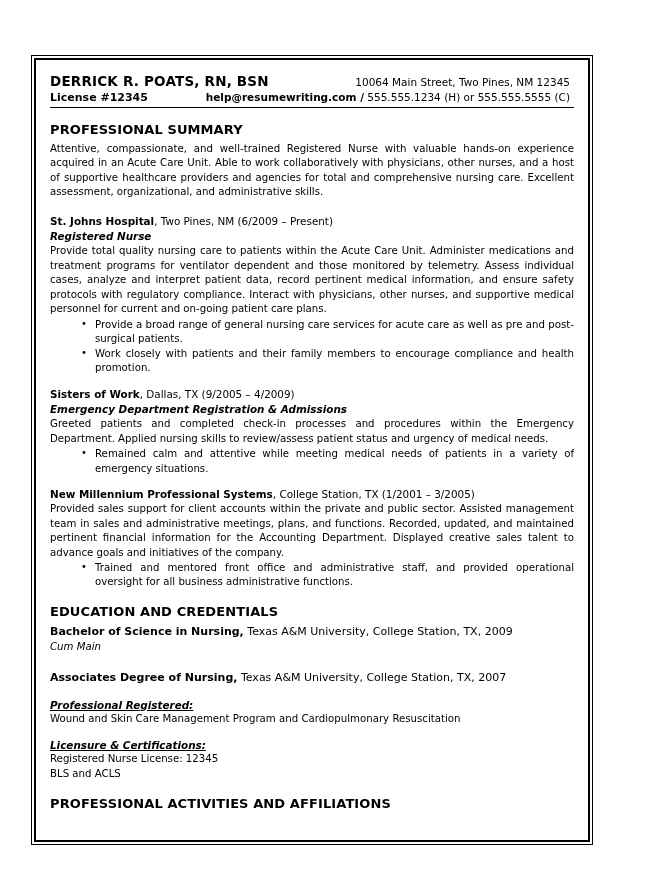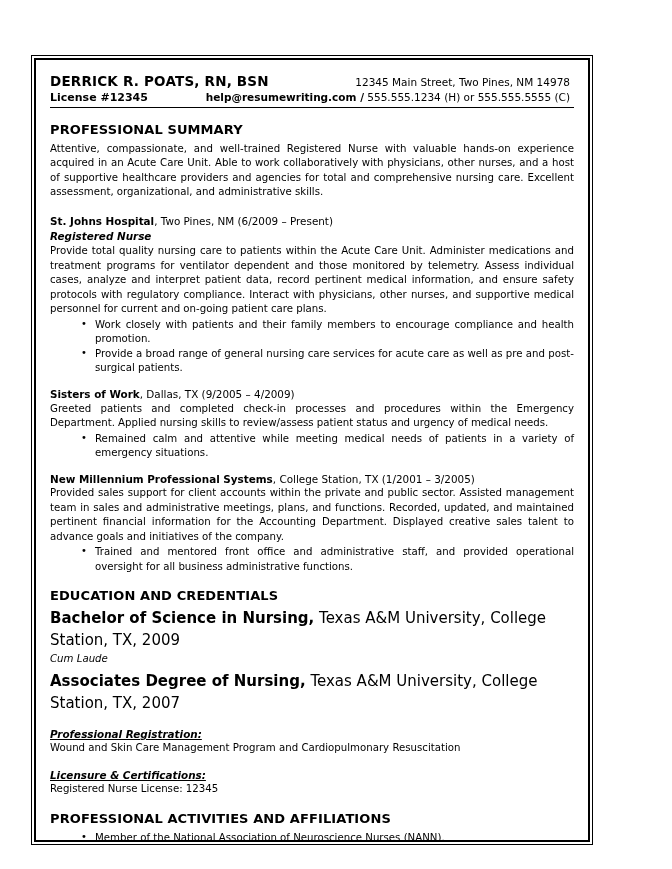--- a/index.html
+++ b/index.html
@@ -119,113 +119,112 @@
   ul.bullets li::before {
     content: "\2022";
     position: absolute;
     left: 31px;
     top: -1px;
     font-size: 10px;
   }
 
   
   .edu-line {
-    font-size: 15px;
+    font-size: 11px;
     line-height: 1.45;
   }
   .edu-line b { font-weight: bold; }
   .edu-honor {
     font-size: 10.2px;
     font-style: italic;
     line-height: 1.45;
   }
   .sub-head {
     font-size: 10.4px;
     font-weight: bold;
     font-style: italic;
     text-decoration: underline;
     margin-top: 13px;
     margin-bottom: 1px;
   }
   .sub-line {
     font-size: 10.2px;
     line-height: 1.45;
   }
-  .edu-gap { margin-top: 5px; }
+  .edu-gap { margin-top: 15px; }
 </style>
 </head>
 <body>
 
 <div class="page-frame">
 <div class="page-frame-inner">
   <div class="content">
 
     <div>
       <div class="hdr-row">
         <div class="hdr-name">DERRICK R. POATS, RN, BSN</div>
-        <div class="hdr-addr">12345 Main Street, Two Pines, NM 14978</div>
+        <div class="hdr-addr">10064 Main Street, Two Pines, NM 12345</div>
       </div>
       <div class="hdr-row hdr-row2">
         <div class="hdr-license">License #12345</div>
         <div class="hdr-contact"><b>help@resumewriting.com /</b><span> 555.555.1234 (H) or 555.555.5555 (C)</span></div>
       </div>
       <div class="hdr-rule"></div>
     </div>
 
     <div class="section">
       <div class="section-title">PROFESSIONAL SUMMARY</div>
       <p class="para">Attentive, compassionate, and well-trained Registered Nurse with valuable hands-on experience acquired in an Acute Care Unit. Able to work collaboratively with physicians, other nurses, and a host of supportive healthcare providers and agencies for total and comprehensive nursing care. Excellent assessment, organizational, and administrative skills.</p>
     </div>
 
     <div class="section">
 
       <div class="entry first">
         <div class="entry-org"><b>St. Johns Hospital</b><span>, Two Pines, NM (6/2009 – Present)</span></div>
         <div class="entry-role">Registered Nurse</div>
         <p class="para">Provide total quality nursing care to patients within the Acute Care Unit. Administer medications and treatment programs for ventilator dependent and those monitored by telemetry. Assess individual cases, analyze and interpret patient data, record pertinent medical information, and ensure safety protocols with regulatory compliance. Interact with physicians, other nurses, and supportive medical personnel for current and on-going patient care plans.</p>
         <ul class="bullets">
+          <li>Provide a broad range of general nursing care services for acute care as well as pre and post-surgical patients.</li>
           <li>Work closely with patients and their family members to encourage compliance and health promotion.</li>
-          <li>Provide a broad range of general nursing care services for acute care as well as pre and post-surgical patients.</li>
         </ul>
       </div>
 
       <div class="entry">
         <div class="entry-org"><b>Sisters of Work</b><span>, Dallas, TX (9/2005 – 4/2009)</span></div>
+        <div class="entry-role">Emergency Department Registration &amp; Admissions</div>
         <p class="para">Greeted patients and completed check-in processes and procedures within the Emergency Department. Applied nursing skills to review/assess patient status and urgency of medical needs.</p>
         <ul class="bullets">
           <li>Remained calm and attentive while meeting medical needs of patients in a variety of emergency situations.</li>
         </ul>
       </div>
 
       <div class="entry">
         <div class="entry-org"><b>New Millennium Professional Systems</b><span>, College Station, TX (1/2001 – 3/2005)</span></div>
         <p class="para">Provided sales support for client accounts within the private and public sector. Assisted management team in sales and administrative meetings, plans, and functions. Recorded, updated, and maintained pertinent financial information for the Accounting Department. Displayed creative sales talent to advance goals and initiatives of the company.</p>
         <ul class="bullets">
           <li>Trained and mentored front office and administrative staff, and provided operational oversight for all business administrative functions.</li>
         </ul>
       </div>
     </div>
 
     <div class="section">
       <div class="section-title">EDUCATION AND CREDENTIALS</div>
 
       <div class="edu-line"><b>Bachelor of Science in Nursing,</b><span> Texas A&amp;M University, College Station, TX, 2009</span></div>
-      <div class="edu-honor">Cum Laude</div>
+      <div class="edu-honor">Cum Main</div>
 
       <div class="edu-line edu-gap"><b>Associates Degree of Nursing,</b><span> Texas A&amp;M University, College Station, TX, 2007</span></div>
 
-      <div class="sub-head">Professional Registration:</div>
+      <div class="sub-head">Professional Registered:</div>
       <div class="sub-line">Wound and Skin Care Management Program and Cardiopulmonary Resuscitation</div>
 
       <div class="sub-head">Licensure &amp; Certifications:</div>
       <div class="sub-line">Registered Nurse License: 12345</div>
+      <div class="sub-line">BLS and ACLS</div>
     </div>
 
     <div class="section">
       <div class="section-title">PROFESSIONAL ACTIVITIES AND AFFILIATIONS</div>
-      <ul class="bullets">
-        <li>Member of the National Association of Neuroscience Nurses (NANN).</li>
-      </ul>
     </div>
 
   </div>
 </div>
 </div>
 
 </body></html>

